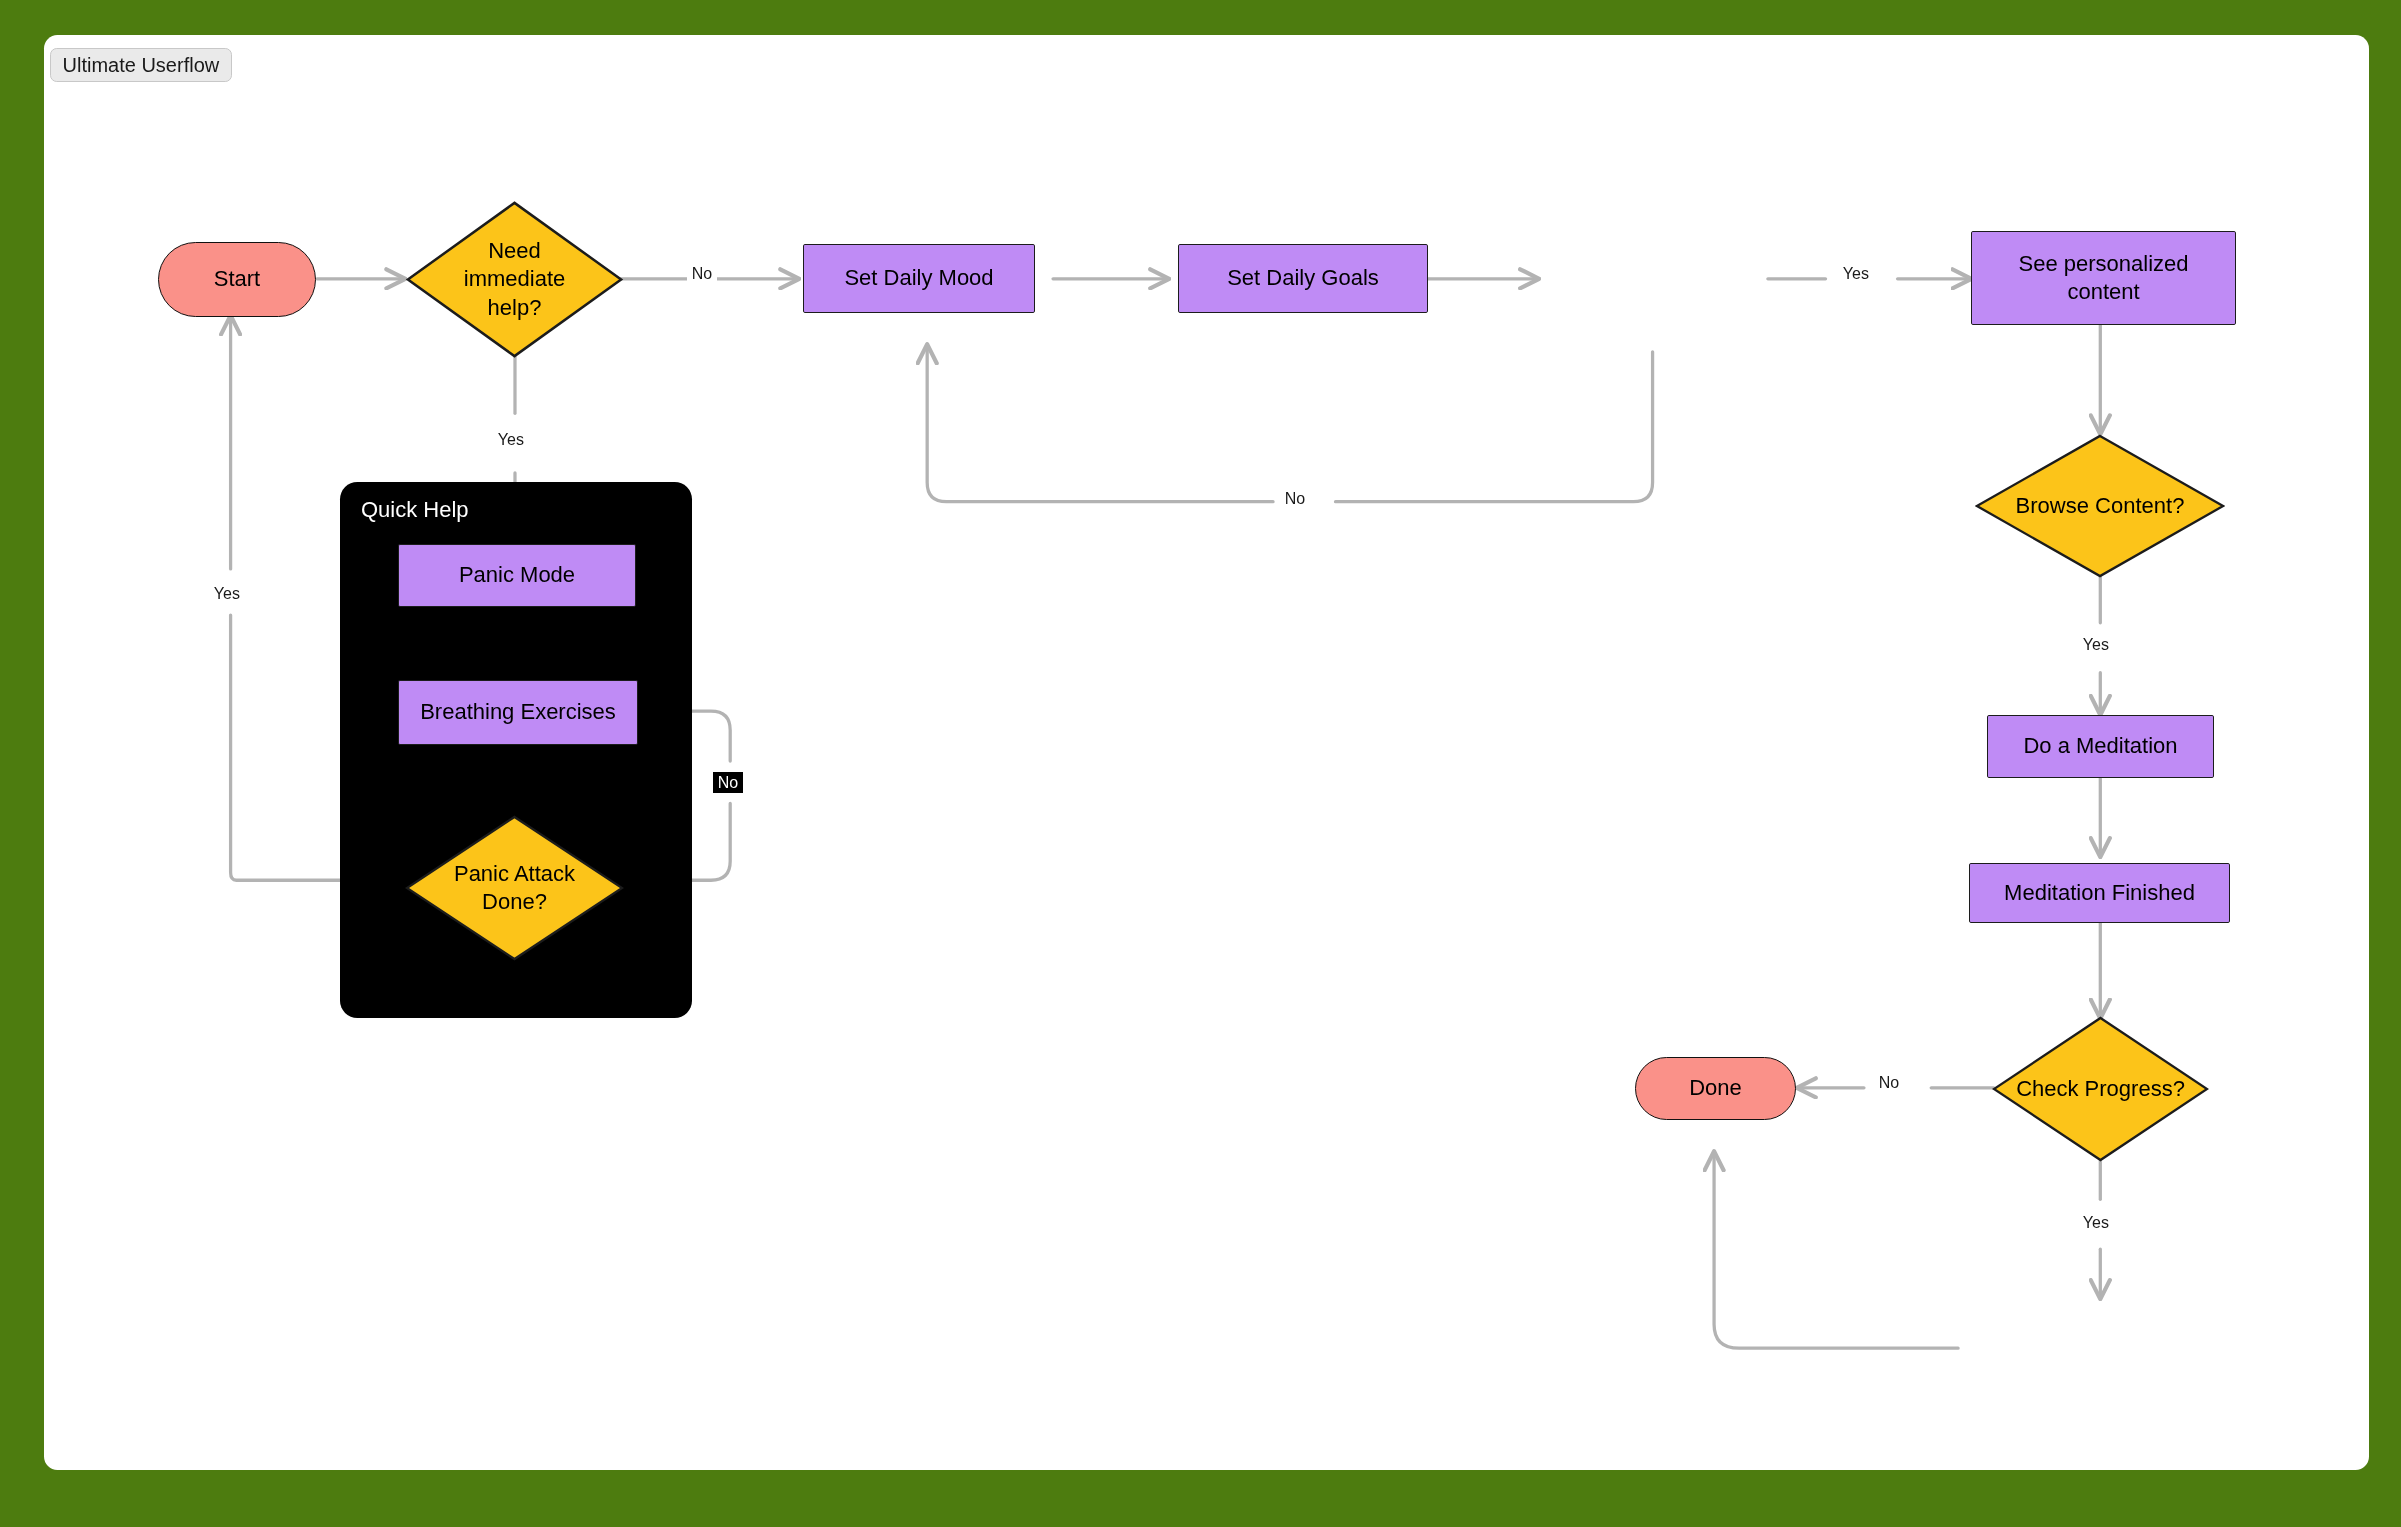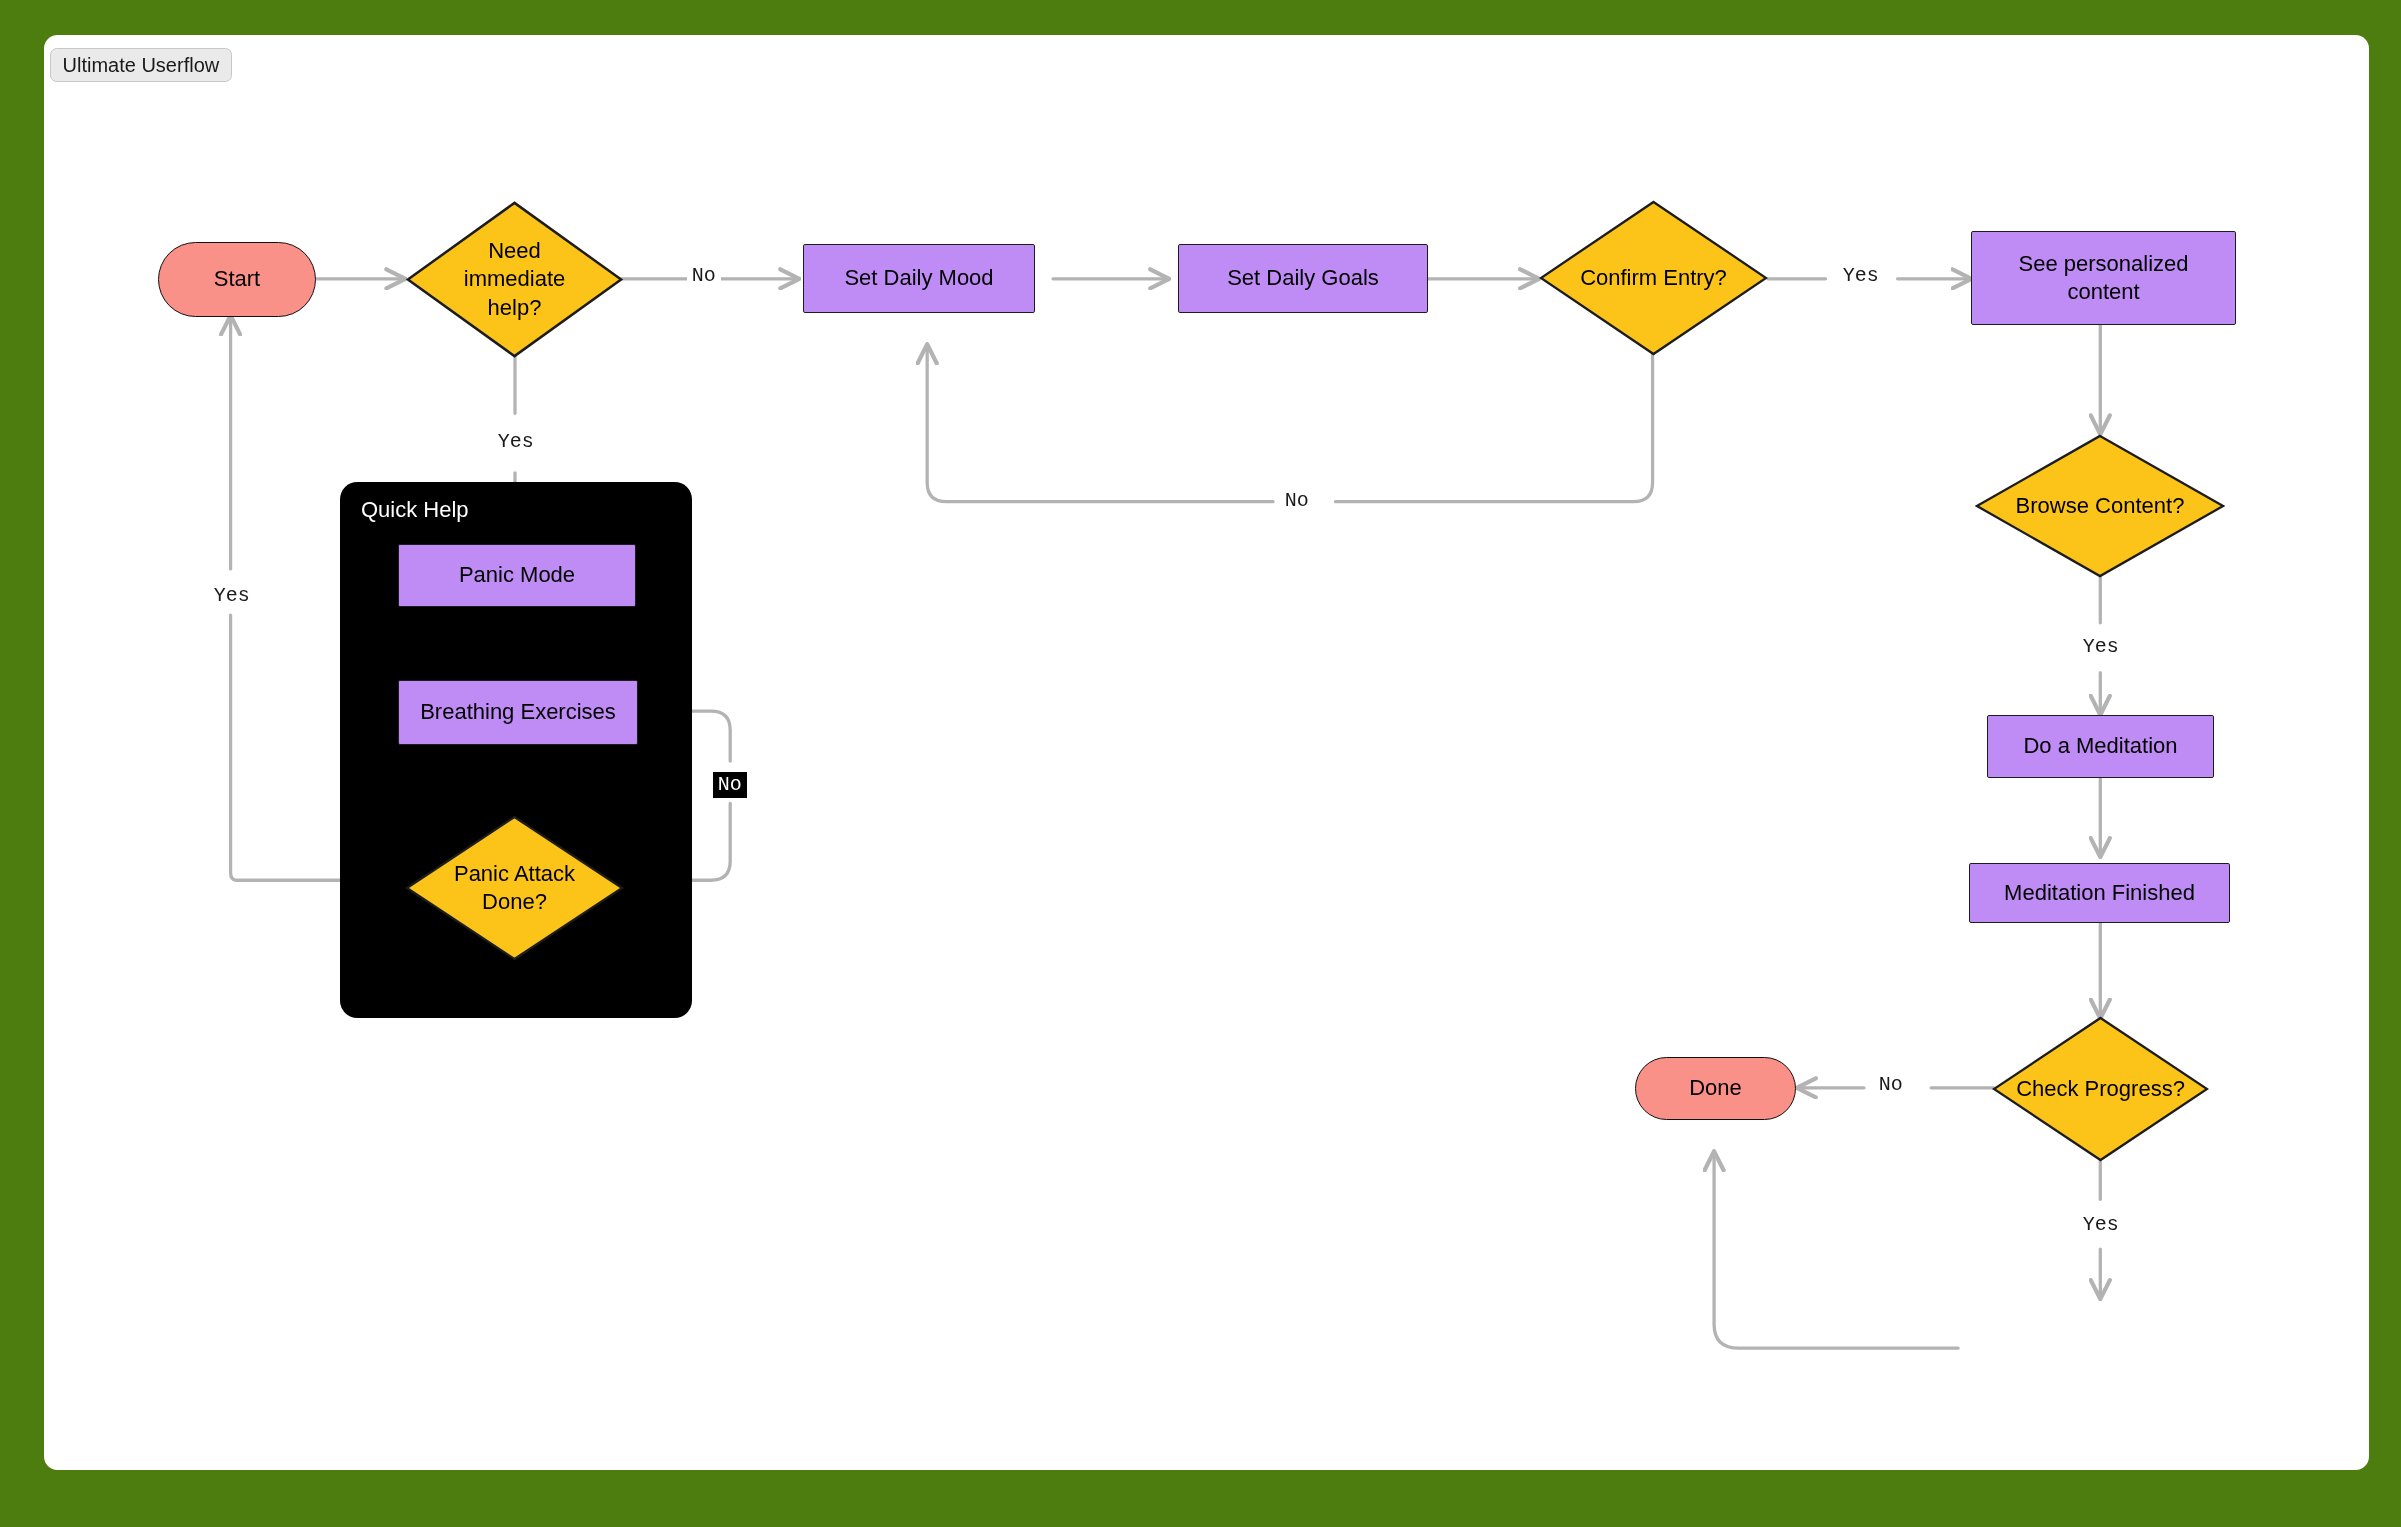--- a/index.html
+++ b/index.html
@@ -124,22 +124,22 @@
     font-size: 22px;
     font-family: "Liberation Sans", sans-serif;
     color: #000000;
     line-height: 1.28;
     pointer-events: none;
   }
 
   
   .edge-label {
     position: absolute;
-    font-family: Liberation Mono, monospace;
-    font-size: 20px;
+    font-family: Liberation Sans, sans-serif;
+    font-size: 16px;
     color: #1a1a1a;
     background: #ffffff;
     padding: 1px 4.8px;
     white-space: nowrap;
     z-index: 15;
     line-height: 1.2;
   }
   .edge-label.on-dark {
     background: #000000;
     color: #ffffff;
@@ -247,26 +247,20 @@
     <svg class="node-diamond-shape" viewBox="0 0 228 152" preserveAspectRatio="none">
       <polygon points="114,2 226,76 114,150 2,76" fill="#fcc419" stroke="#1c1c1c" stroke-width="2.4"></polygon>
     </svg>
     <div class="node-diamond-label" style="padding:0 29px;">Panic Attack Done?</div>
   </div>
 
   <div class="node node-rect" style="left:803px; top:244px; width:232px; height:69px;">Set Daily Mood</div>
 
   <div class="node node-rect" style="left:1178px; top:244px; width:250px; height:69px;">Set Daily Goals</div>
 
-  <div class="node-diamond-wrap" style="left:1539px; top:200px; width:229px; height:156px;">
-    <svg class="node-diamond-shape" viewBox="0 0 238 162" preserveAspectRatio="none">
-      <polygon points="119,2 236,81 119,160 2,81" fill="#fcc419" stroke="#1c1c1c" stroke-width="2.4"></polygon>
-    </svg>
-    <div class="node-diamond-label">Confirm Entry?</div>
-  </div>
 
   <div class="node node-rect" style="left:1971px; top:231px; width:265px; height:94px;">See personalized content</div>
 
   <div class="node-diamond-wrap" style="left:1975px; top:434px; width:250px; height:144px;">
     <svg class="node-diamond-shape" viewBox="0 0 260 150" preserveAspectRatio="none">
       <polygon points="130,2 258,75 130,148 2,75" fill="#fcc419" stroke="#1c1c1c" stroke-width="2.4"></polygon>
     </svg>
     <div class="node-diamond-label">Browse Content?</div>
   </div>
 

